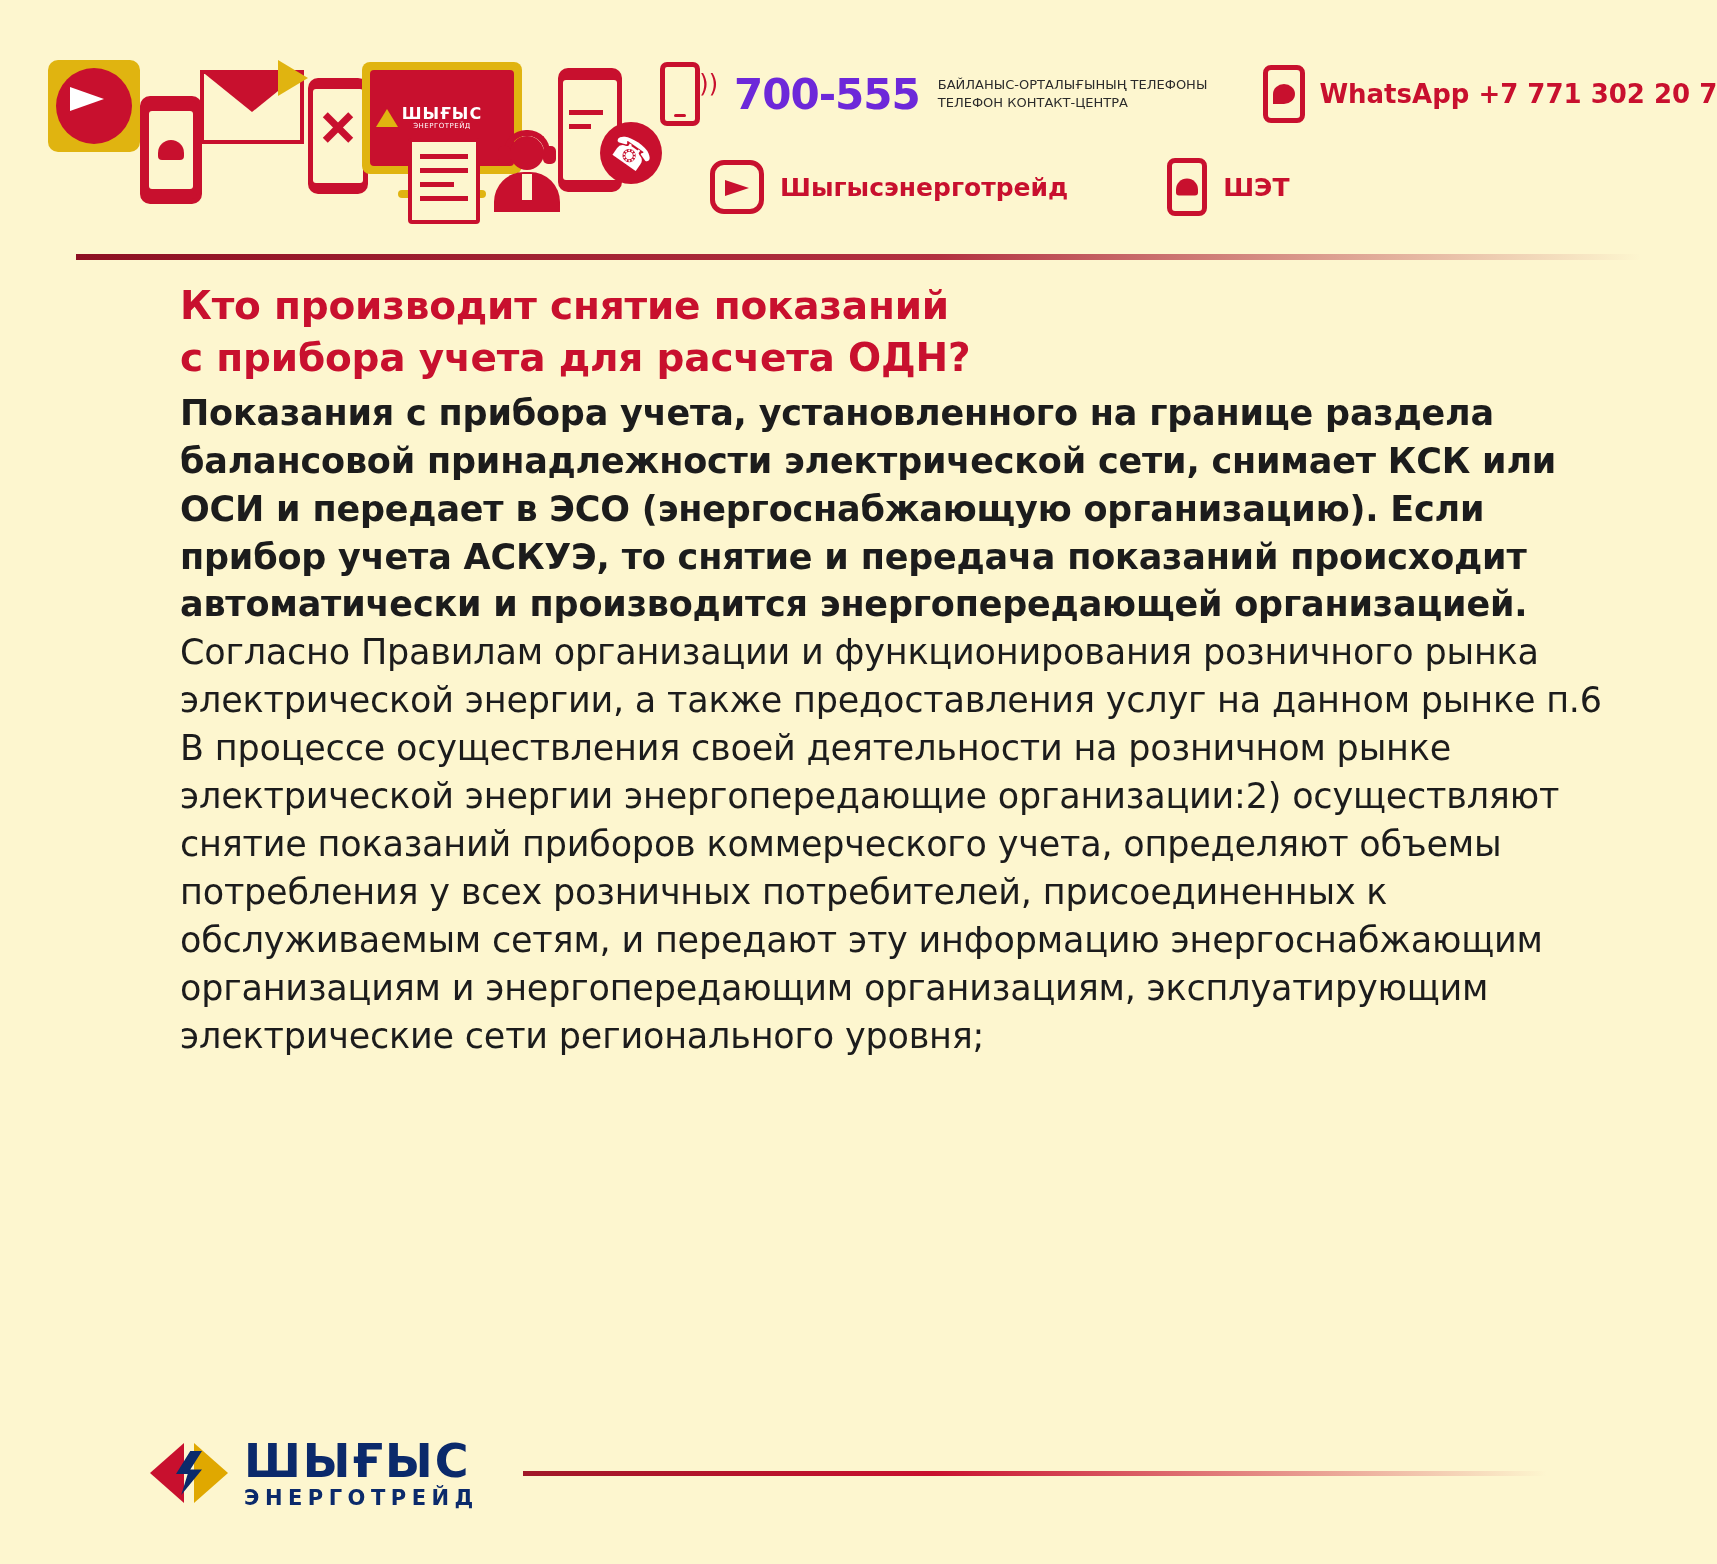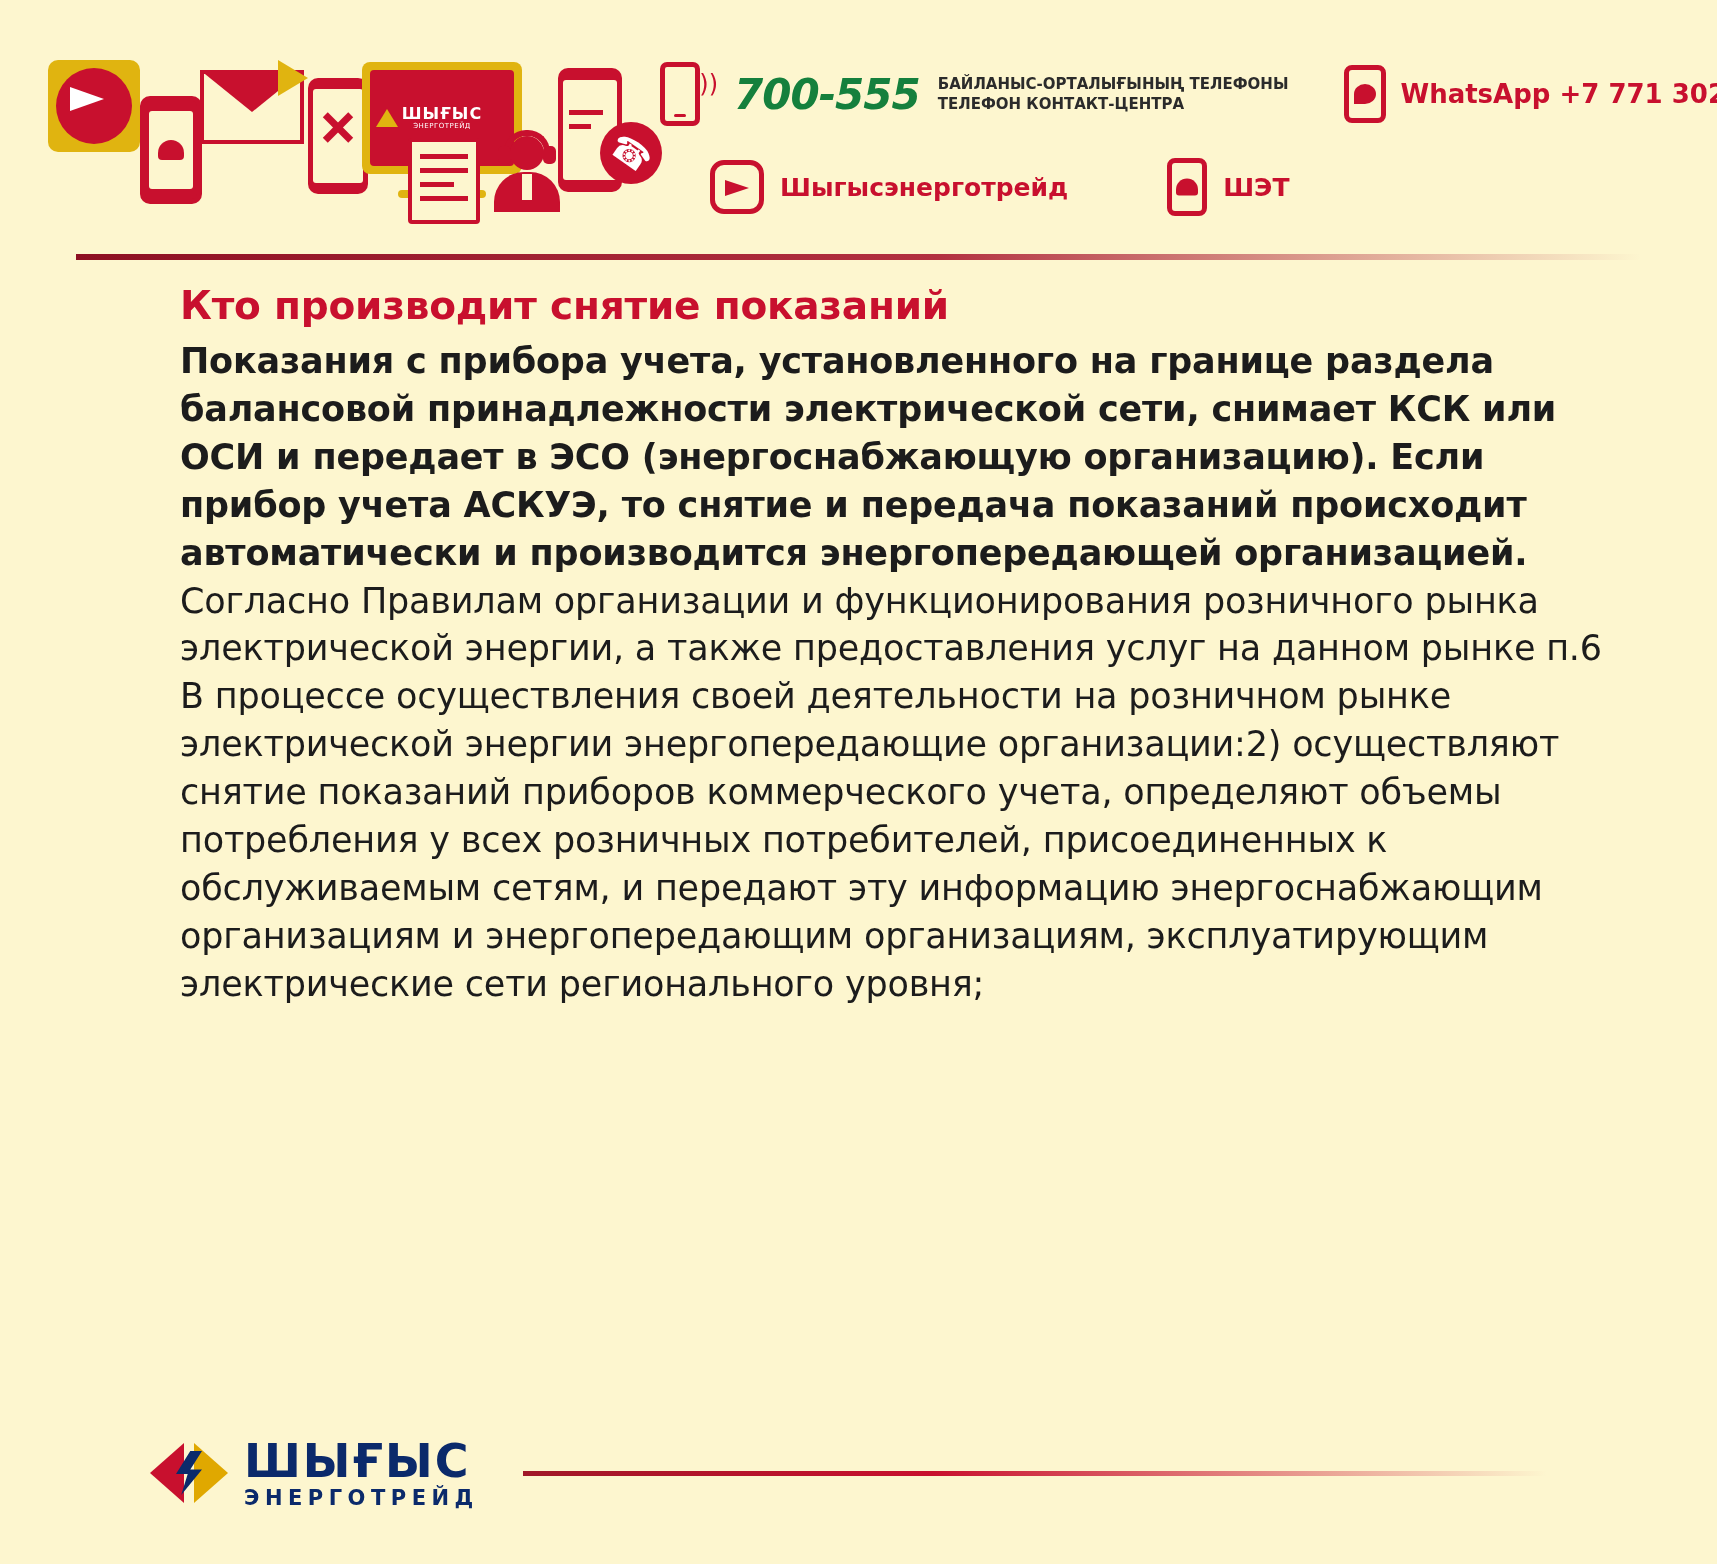--- a/index.html
+++ b/index.html
@@ -317,30 +317,29 @@
     position: absolute;
     right: -18px;
     top: 10px;
     color: #c8102e;
     font-size: 24px;
     line-height: 1;
   }
   .call-number {
     font-size: 42px;
     font-weight: bold;
-    color: #15803d;
+    color: #6d28d9;
     margin-left: 34px;
     letter-spacing: -1px;
     white-space: nowrap;
-    font-style: italic;
   }
   .call-caption {
     margin-left: 18px;
-    font-size: 15px;
-    font-weight: bold;
+    font-size: 13px;
+    font-weight: normal;
     color: #2b2b2b;
     line-height: 1.35;
     white-space: nowrap;
   }
   .whatsapp-block {
     display: flex;
     align-items: center;
     margin-left: 56px;
     white-space: nowrap;
   }
@@ -637,20 +636,21 @@
 
       </div>
     </div>
   </div>
 
   <div class="divider"></div>
 
   <div class="content">
     <h1 class="q-title">
       <span>Кто производит снятие показаний</span><br>
+      <span>с прибора учета для расчета ОДН?</span>
     </h1>
     <p class="body-text">
       <b>Показания с прибора учета, установленного на границе раздела балансовой принадлежности электрической сети, снимает КСК или ОСИ и передает в ЭСО (энергоснабжающую организацию). Если прибор учета АСКУЭ, то снятие и передача показаний происходит автоматически и производится энергопередающей организацией.</b><span> Согласно Правилам организации и функционирования розничного рынка электрической энергии, а также предоставления услуг на данном рынке п.6 В процессе осуществления своей деятельности на розничном рынке электрической энергии энергопередающие организации:2) осуществляют снятие показаний приборов коммерческого учета, определяют объемы потребления у всех розничных потребителей, присоединенных к обслуживаемым сетям, и передают эту информацию энергоснабжающим организациям и энергопередающим организациям, эксплуатирующим электрические сети регионального уровня;</span>
     </p>
   </div>
 
   <div class="footer">
     <div class="brand-mark">
       <div class="bl"></div>
         <div class="br"></div>

